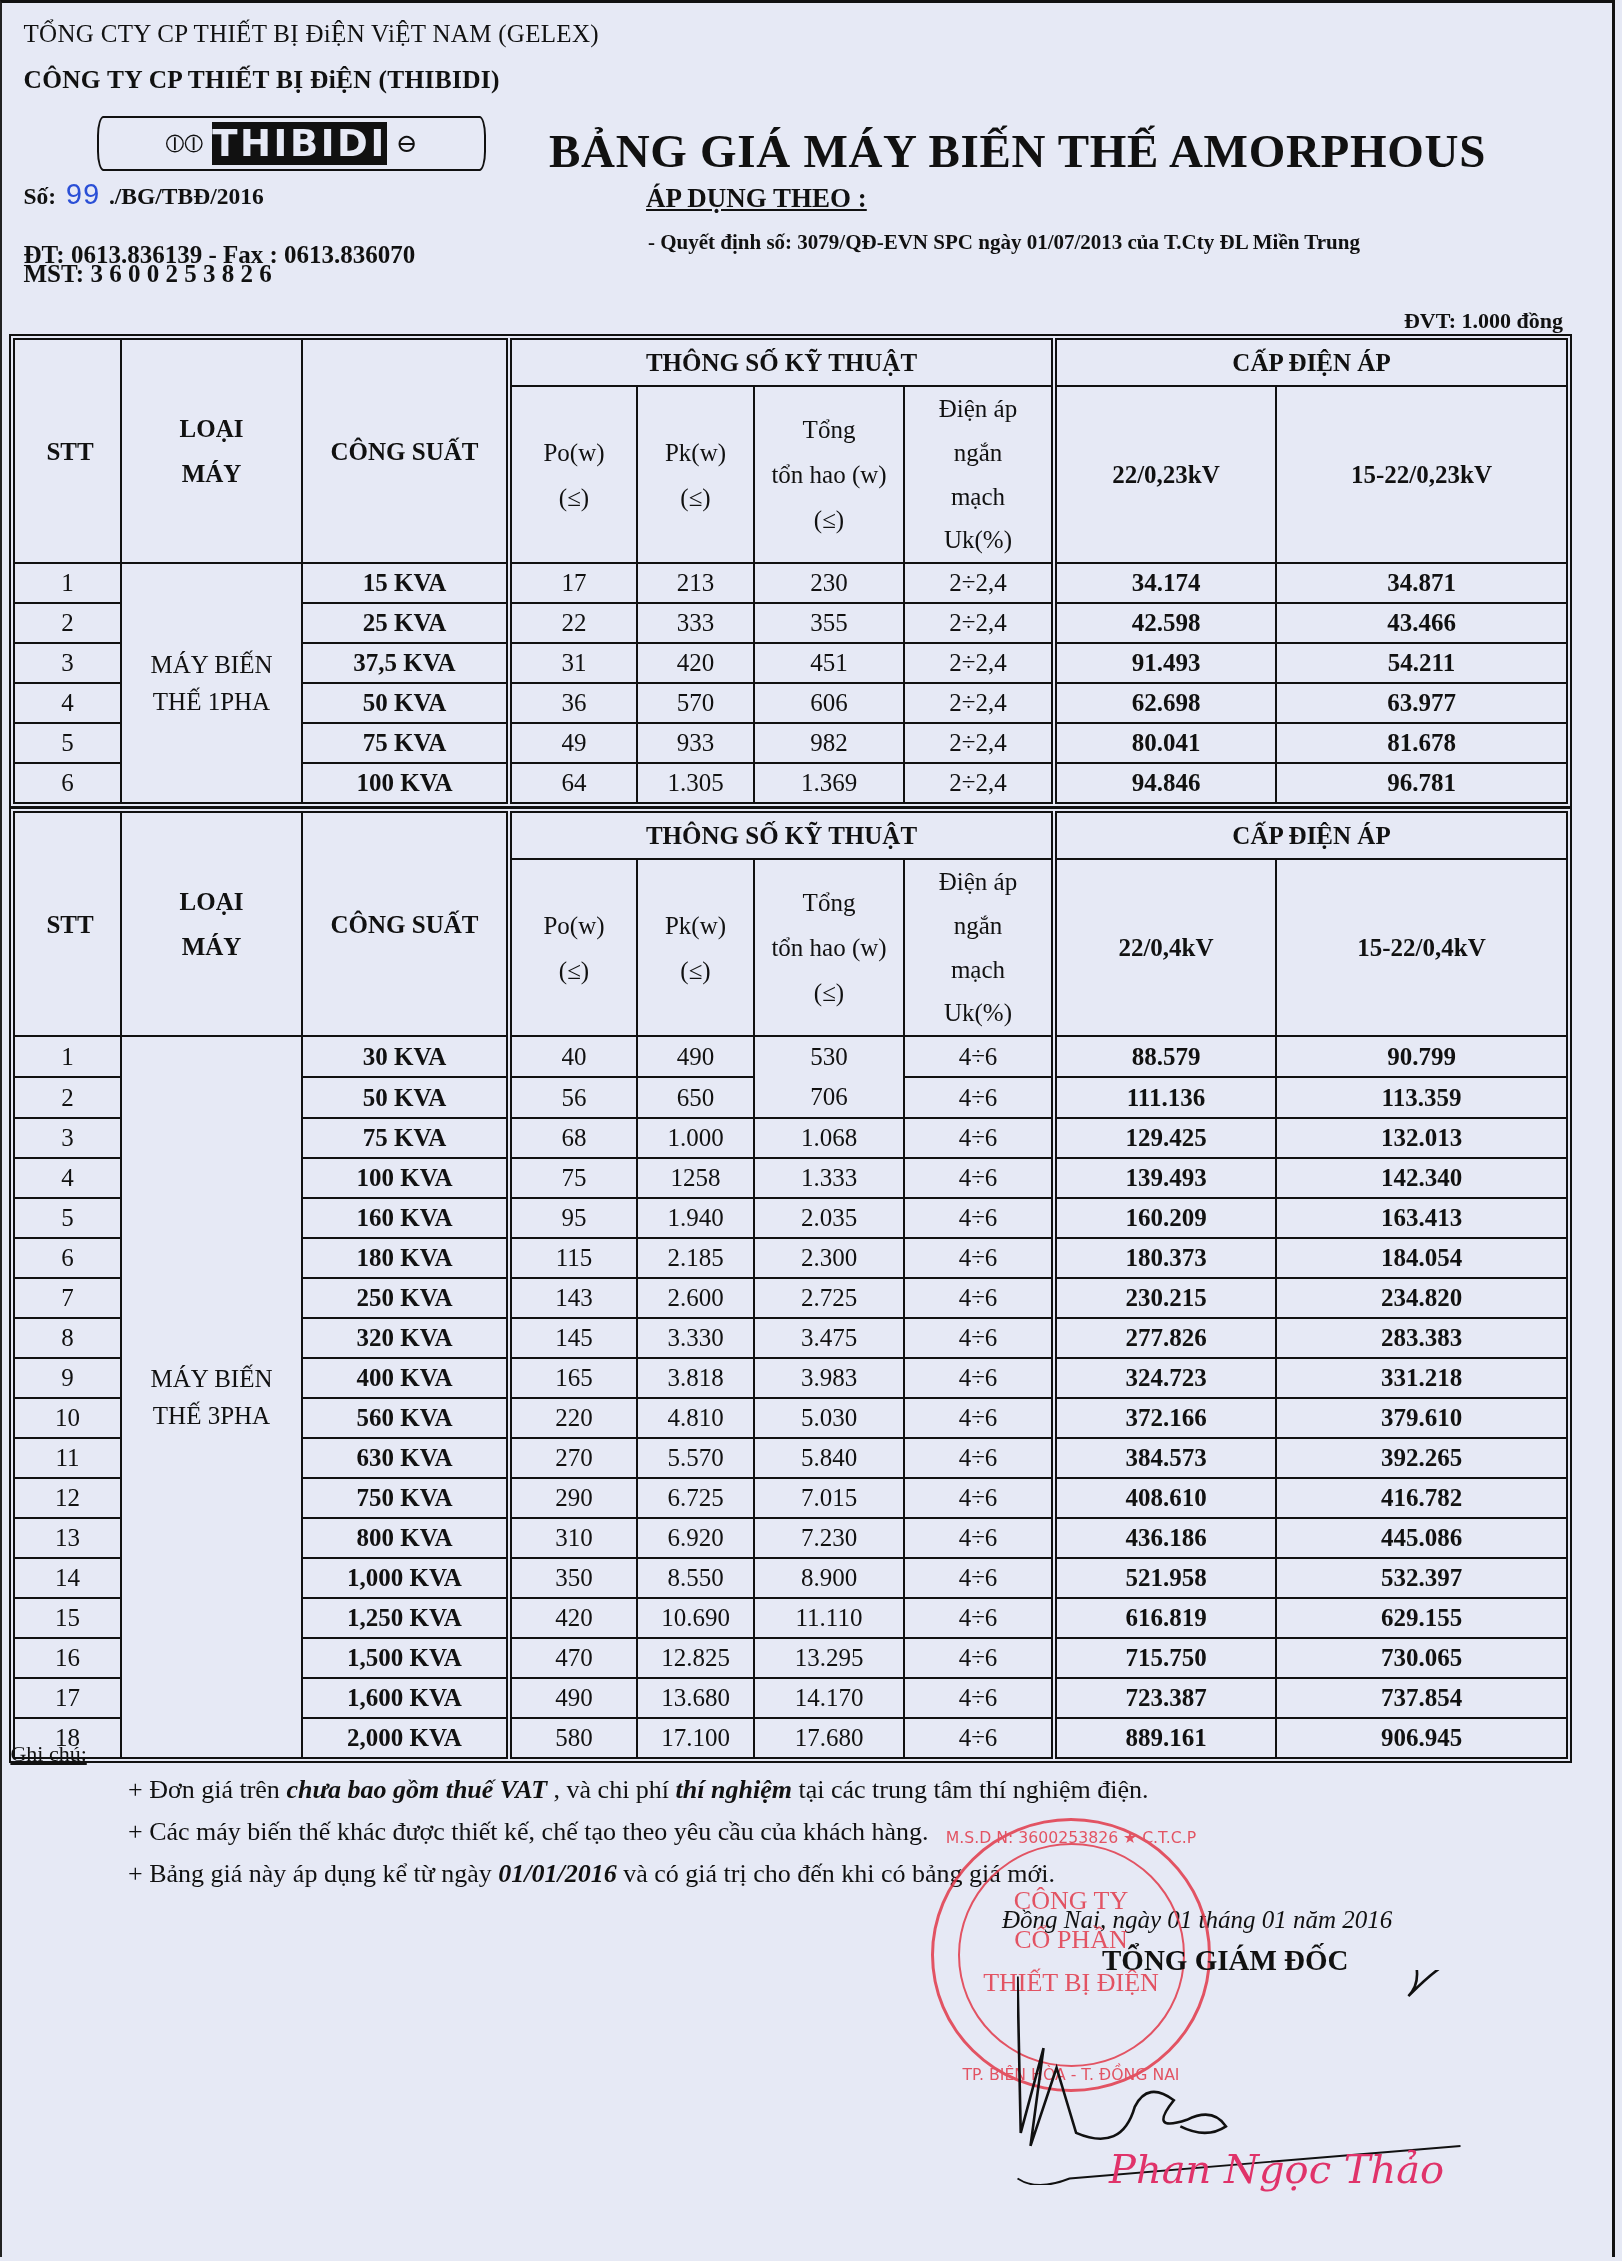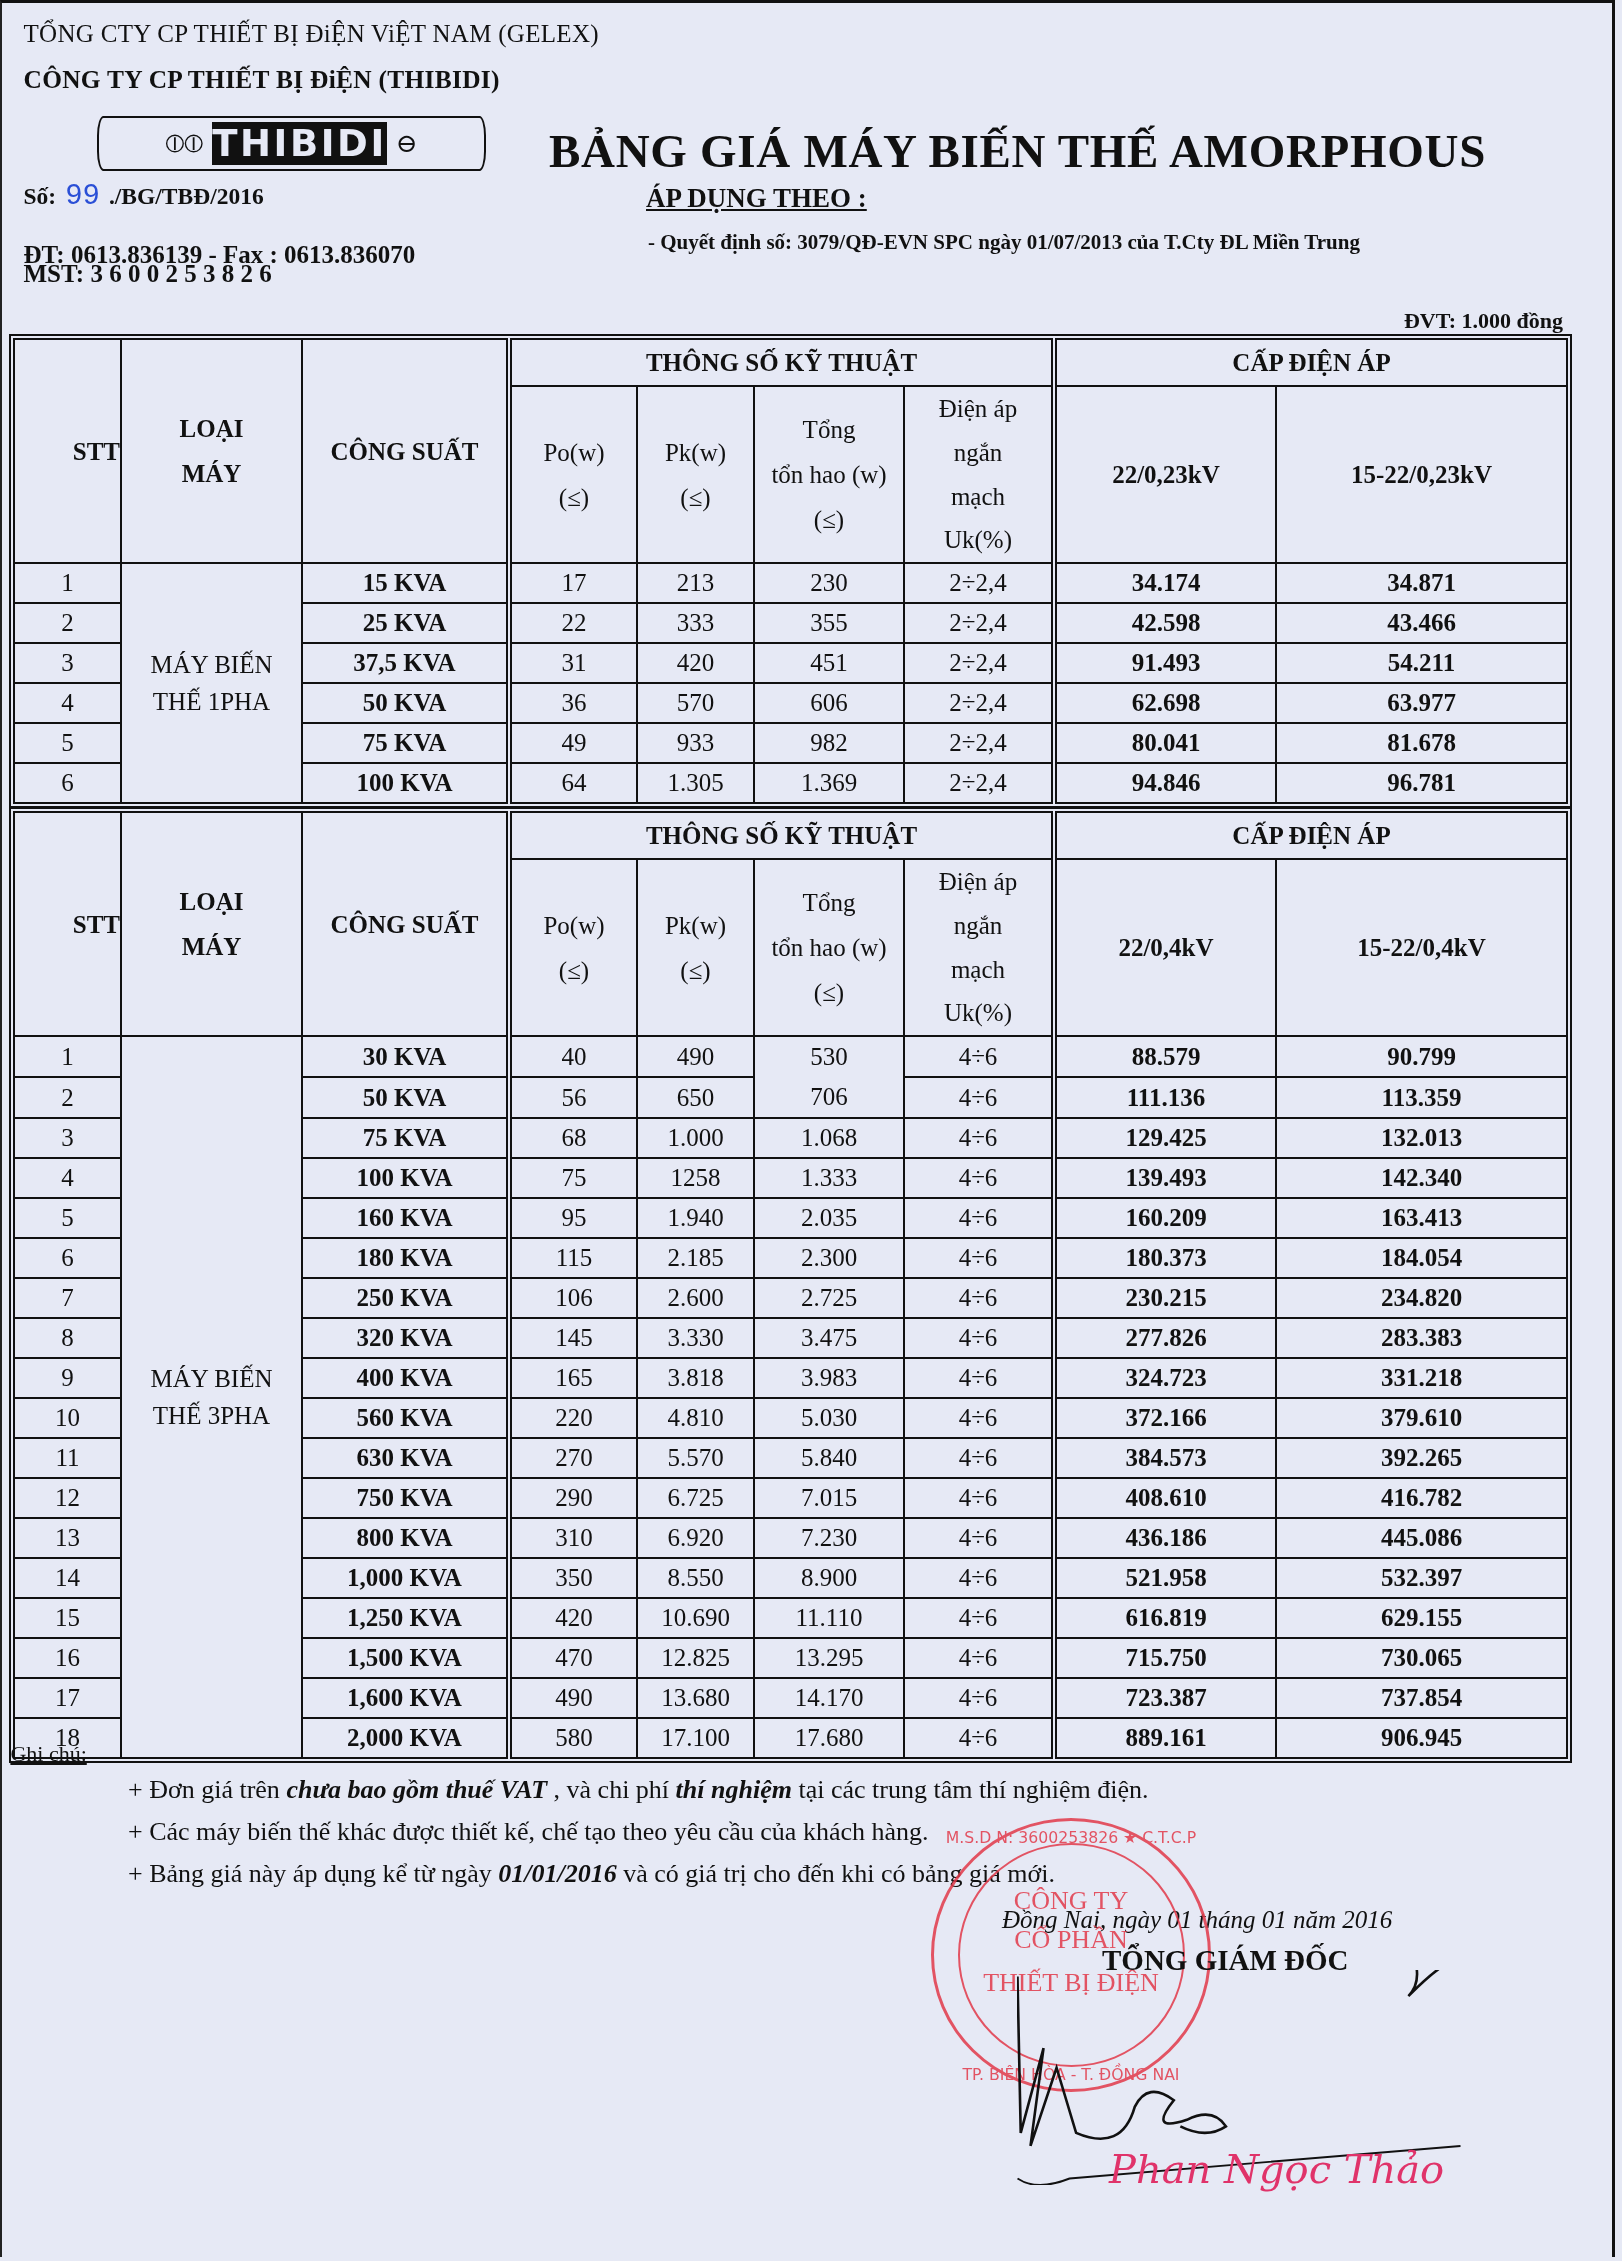--- a/index.html
+++ b/index.html
@@ -40,21 +40,21 @@
     border-collapse: collapse; table-layout: fixed;
     outline: 2px double #111; outline-offset: 2.6px;
   }
   table.price td, table.price th {
     border: 2px solid #111; text-align: center; vertical-align: middle;
     padding: 0; font-size: 25px; font-weight: normal; line-height: 1.8;
   }
   table.price th { font-weight: bold; }
   table.price th.normal { font-weight: normal; }
   table.price td.b { font-weight: bold; }
-  table.price .stt-h { text-align: right; padding-left: 5.2px; }
+  table.price .stt-h { text-align: center; padding-left: 5.2px; }
   table.price .sep-left { border-left: 6.5px double #111; }
   table.price tr.data td { height: 38px; line-height: 38px; }
   table.price tr.head-row td, table.price tr.head-row th { line-height: 1.8; }
   .t1 { top: 338px; }
   .t2 { top: 811px; }
   .group-label { font-weight: bold; line-height: 1.5 !important; }
 
   .notes-title { left: 10.4px; top: 1741px; font-size: 22px; text-decoration: underline; }
   .note { left: 128px; font-size: 26px; }
   .note i { font-weight: bold; text-align: center; }
@@ -284,21 +284,21 @@
         <td class="sep-left">115</td>
         <td>2.185</td>
         <td>2.300</td>
         <td>4÷6</td>
         <td class="b sep-left">180.373</td>
         <td class="b">184.054</td>
       </tr>
       <tr class="data">
         <td>7</td>
         <td class="b">250   KVA</td>
-        <td class="sep-left">106</td>
+        <td class="sep-left">143</td>
         <td>2.600</td>
         <td>2.725</td>
         <td>4÷6</td>
         <td class="b sep-left">230.215</td>
         <td class="b">234.820</td>
       </tr>
       <tr class="data">
         <td>8</td>
         <td class="b">320   KVA</td>
         <td class="sep-left">145</td>

